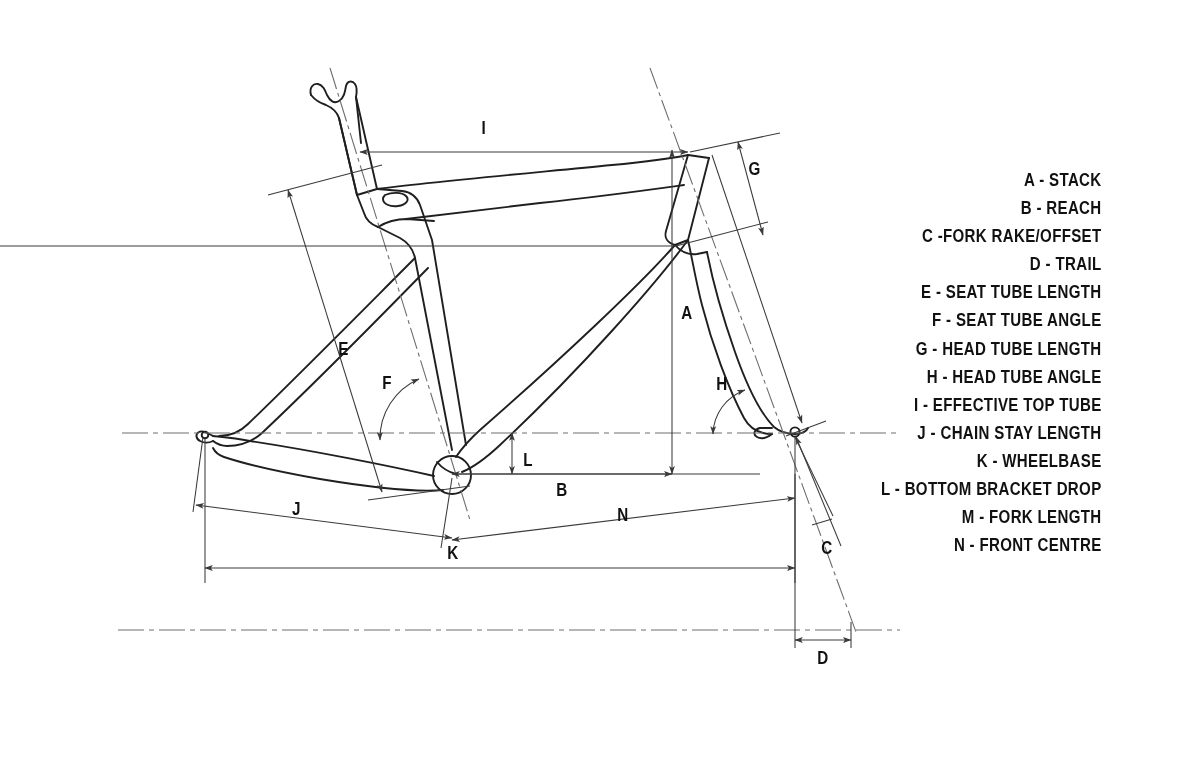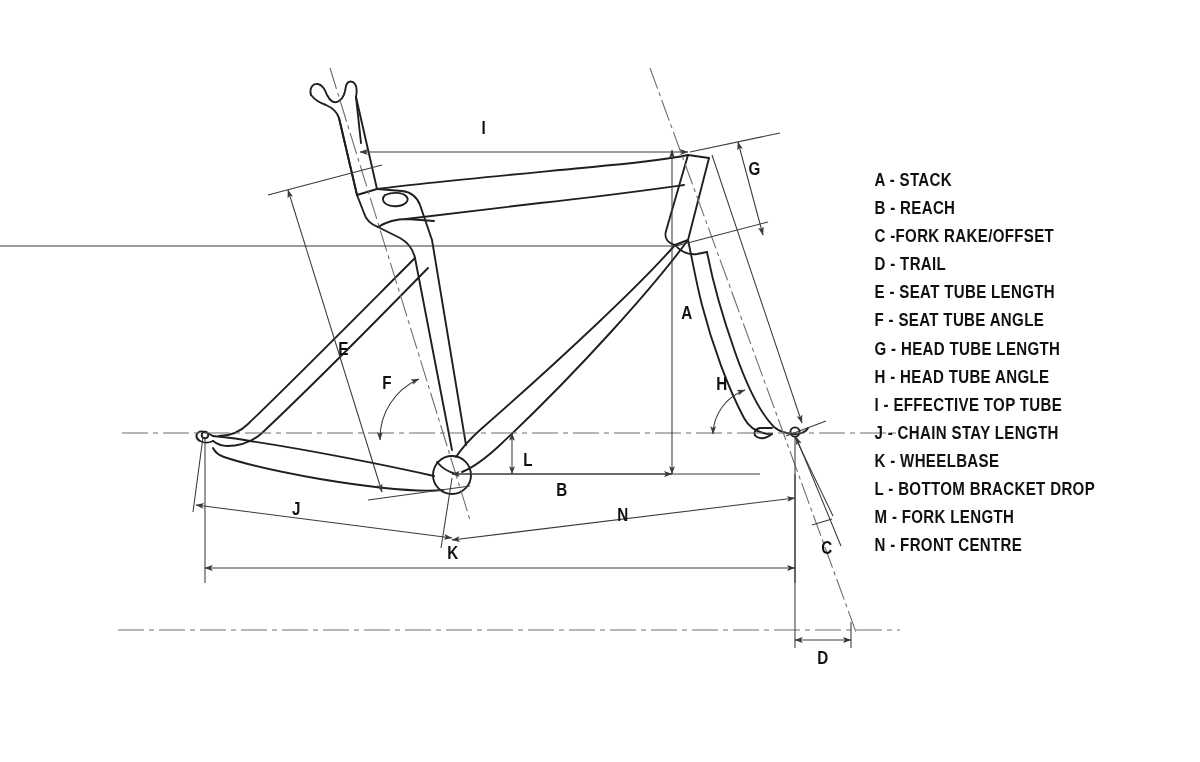--- a/index.html
+++ b/index.html
@@ -26,21 +26,21 @@
     left: 0;
     top: 0;
     width: 1200px;
     height: 762px;
   }
   .legend {
     position: absolute;
     left: 856px;
     top: 166px;
     width: 264px;
-    text-align: left;
+    text-align: right;
   }
   .legend-item {
     font-family: "Liberation Sans", sans-serif;
     font-weight: bold;
     font-size: 17.5px;
     line-height: 28.1px;
     letter-spacing: 0.4px;
     color: #111111;
     white-space: nowrap;
     transform: scaleX(0.86);

